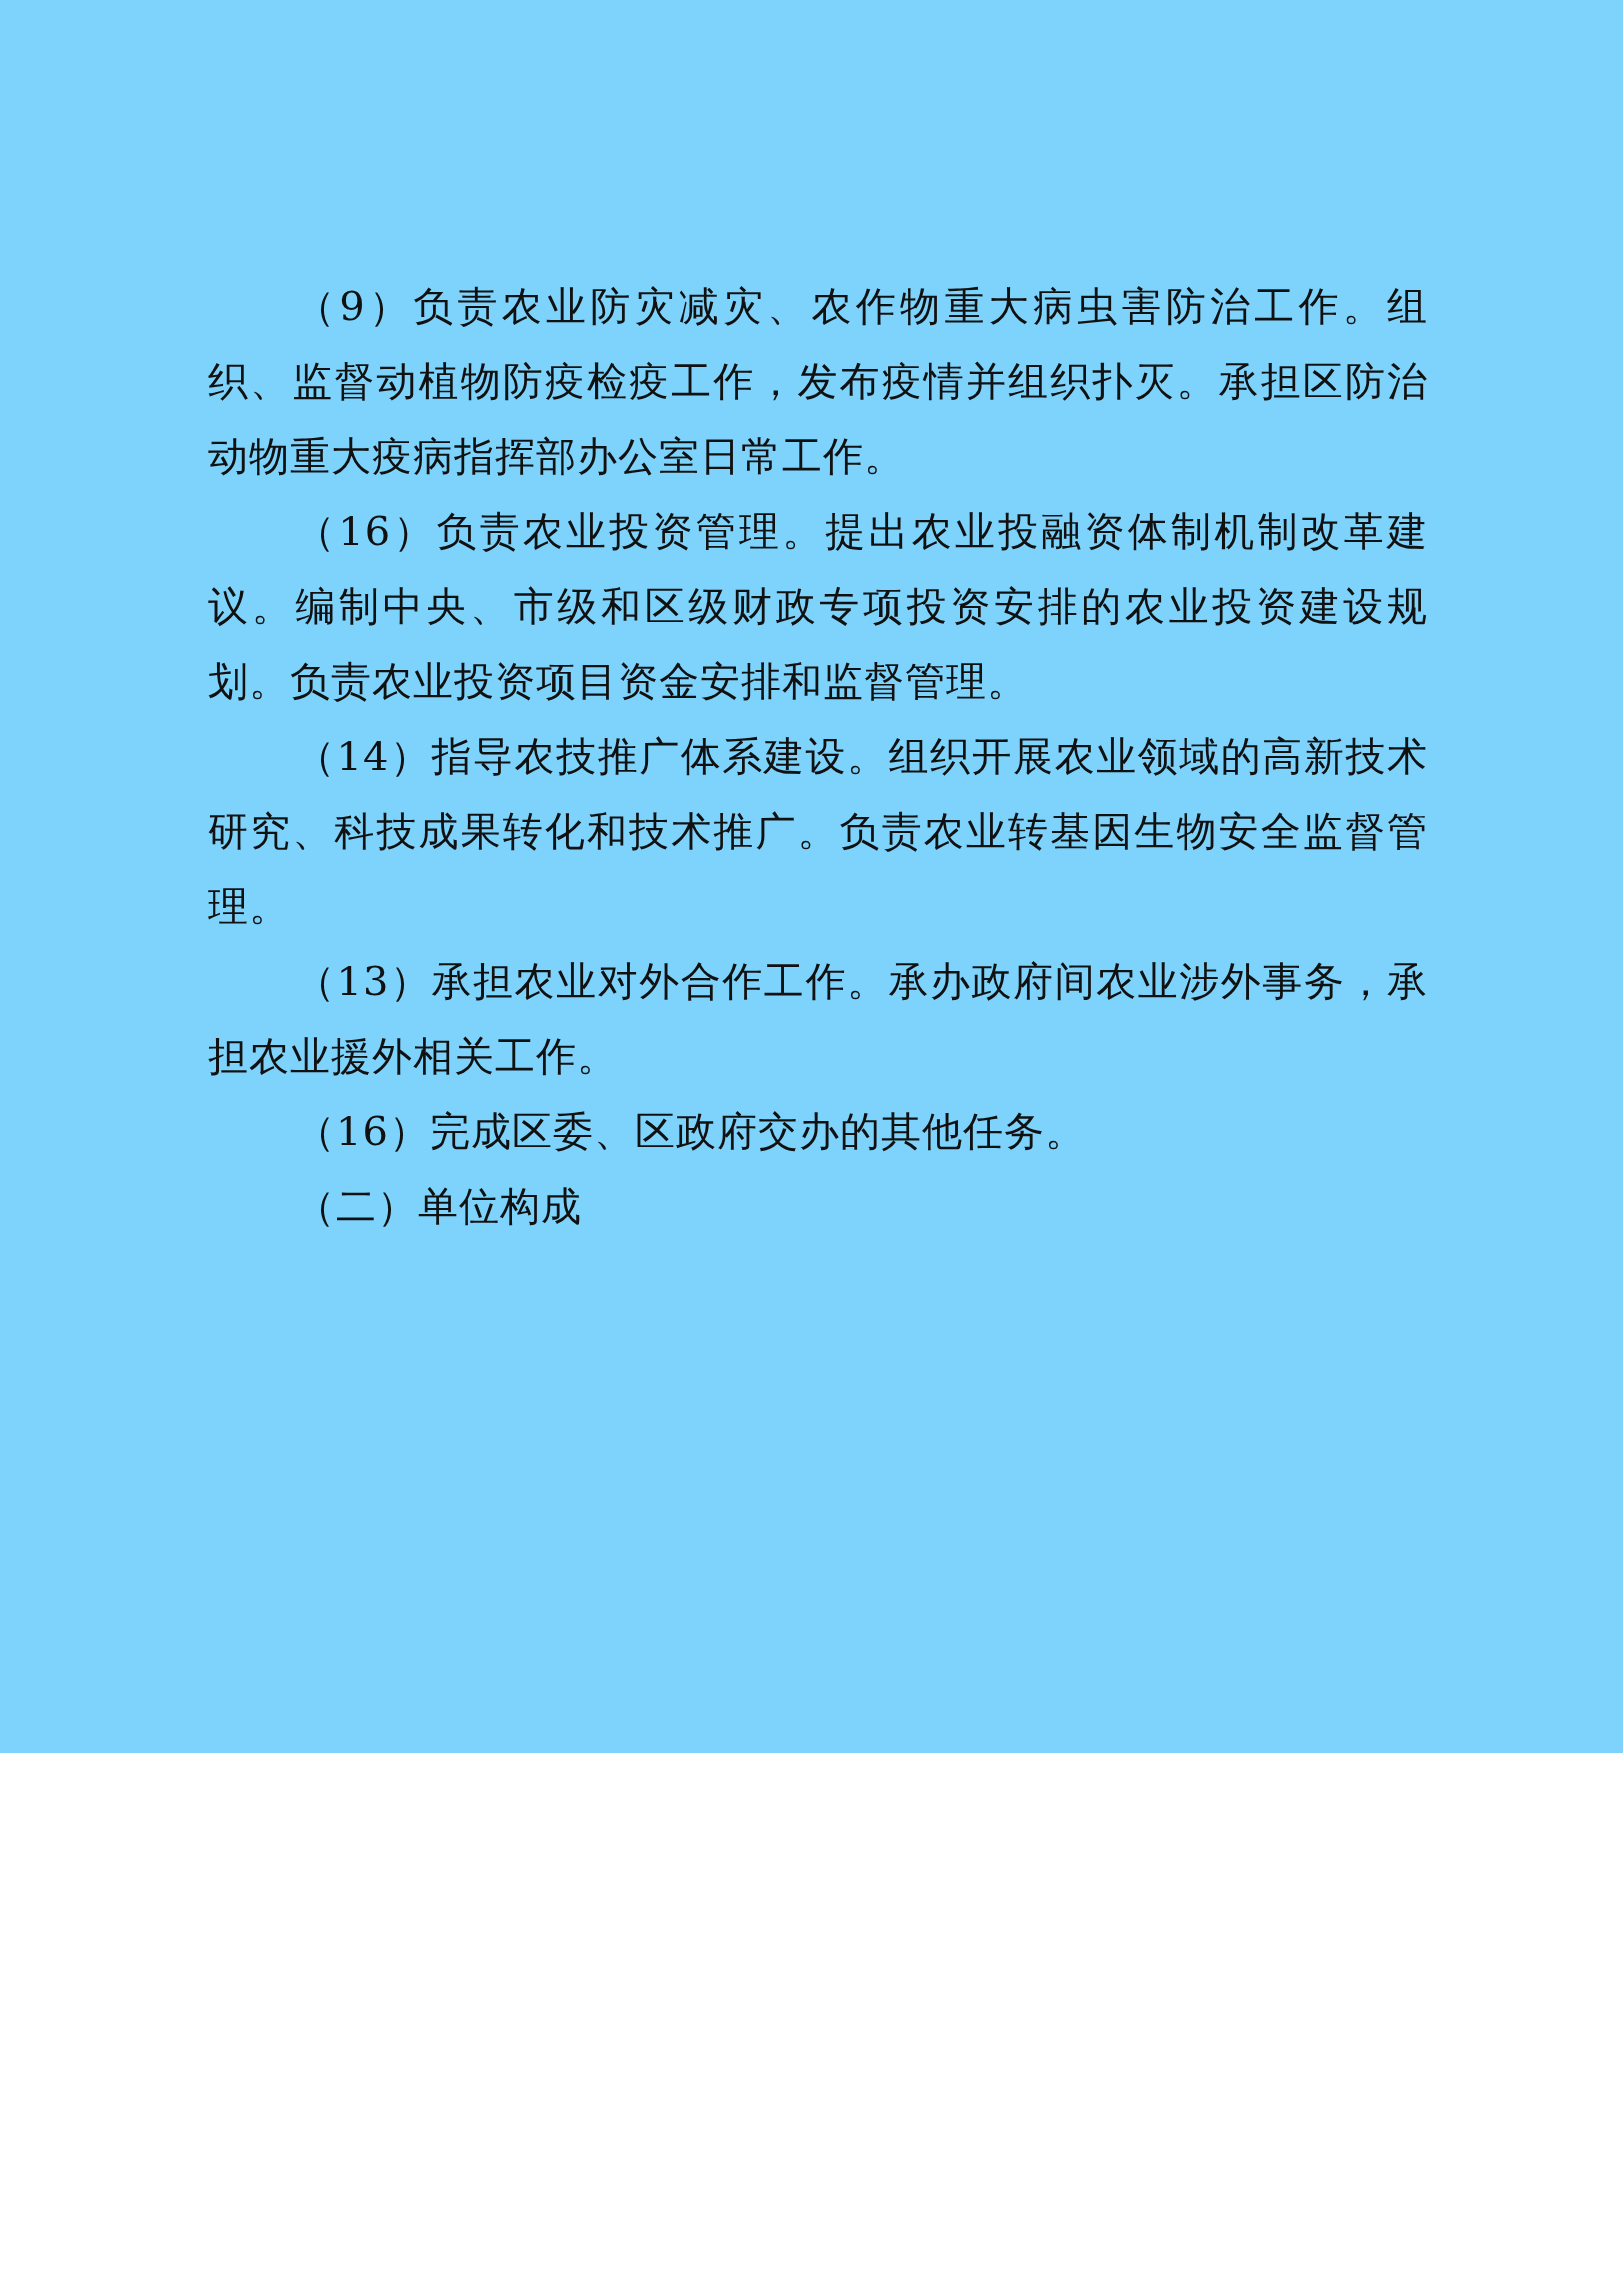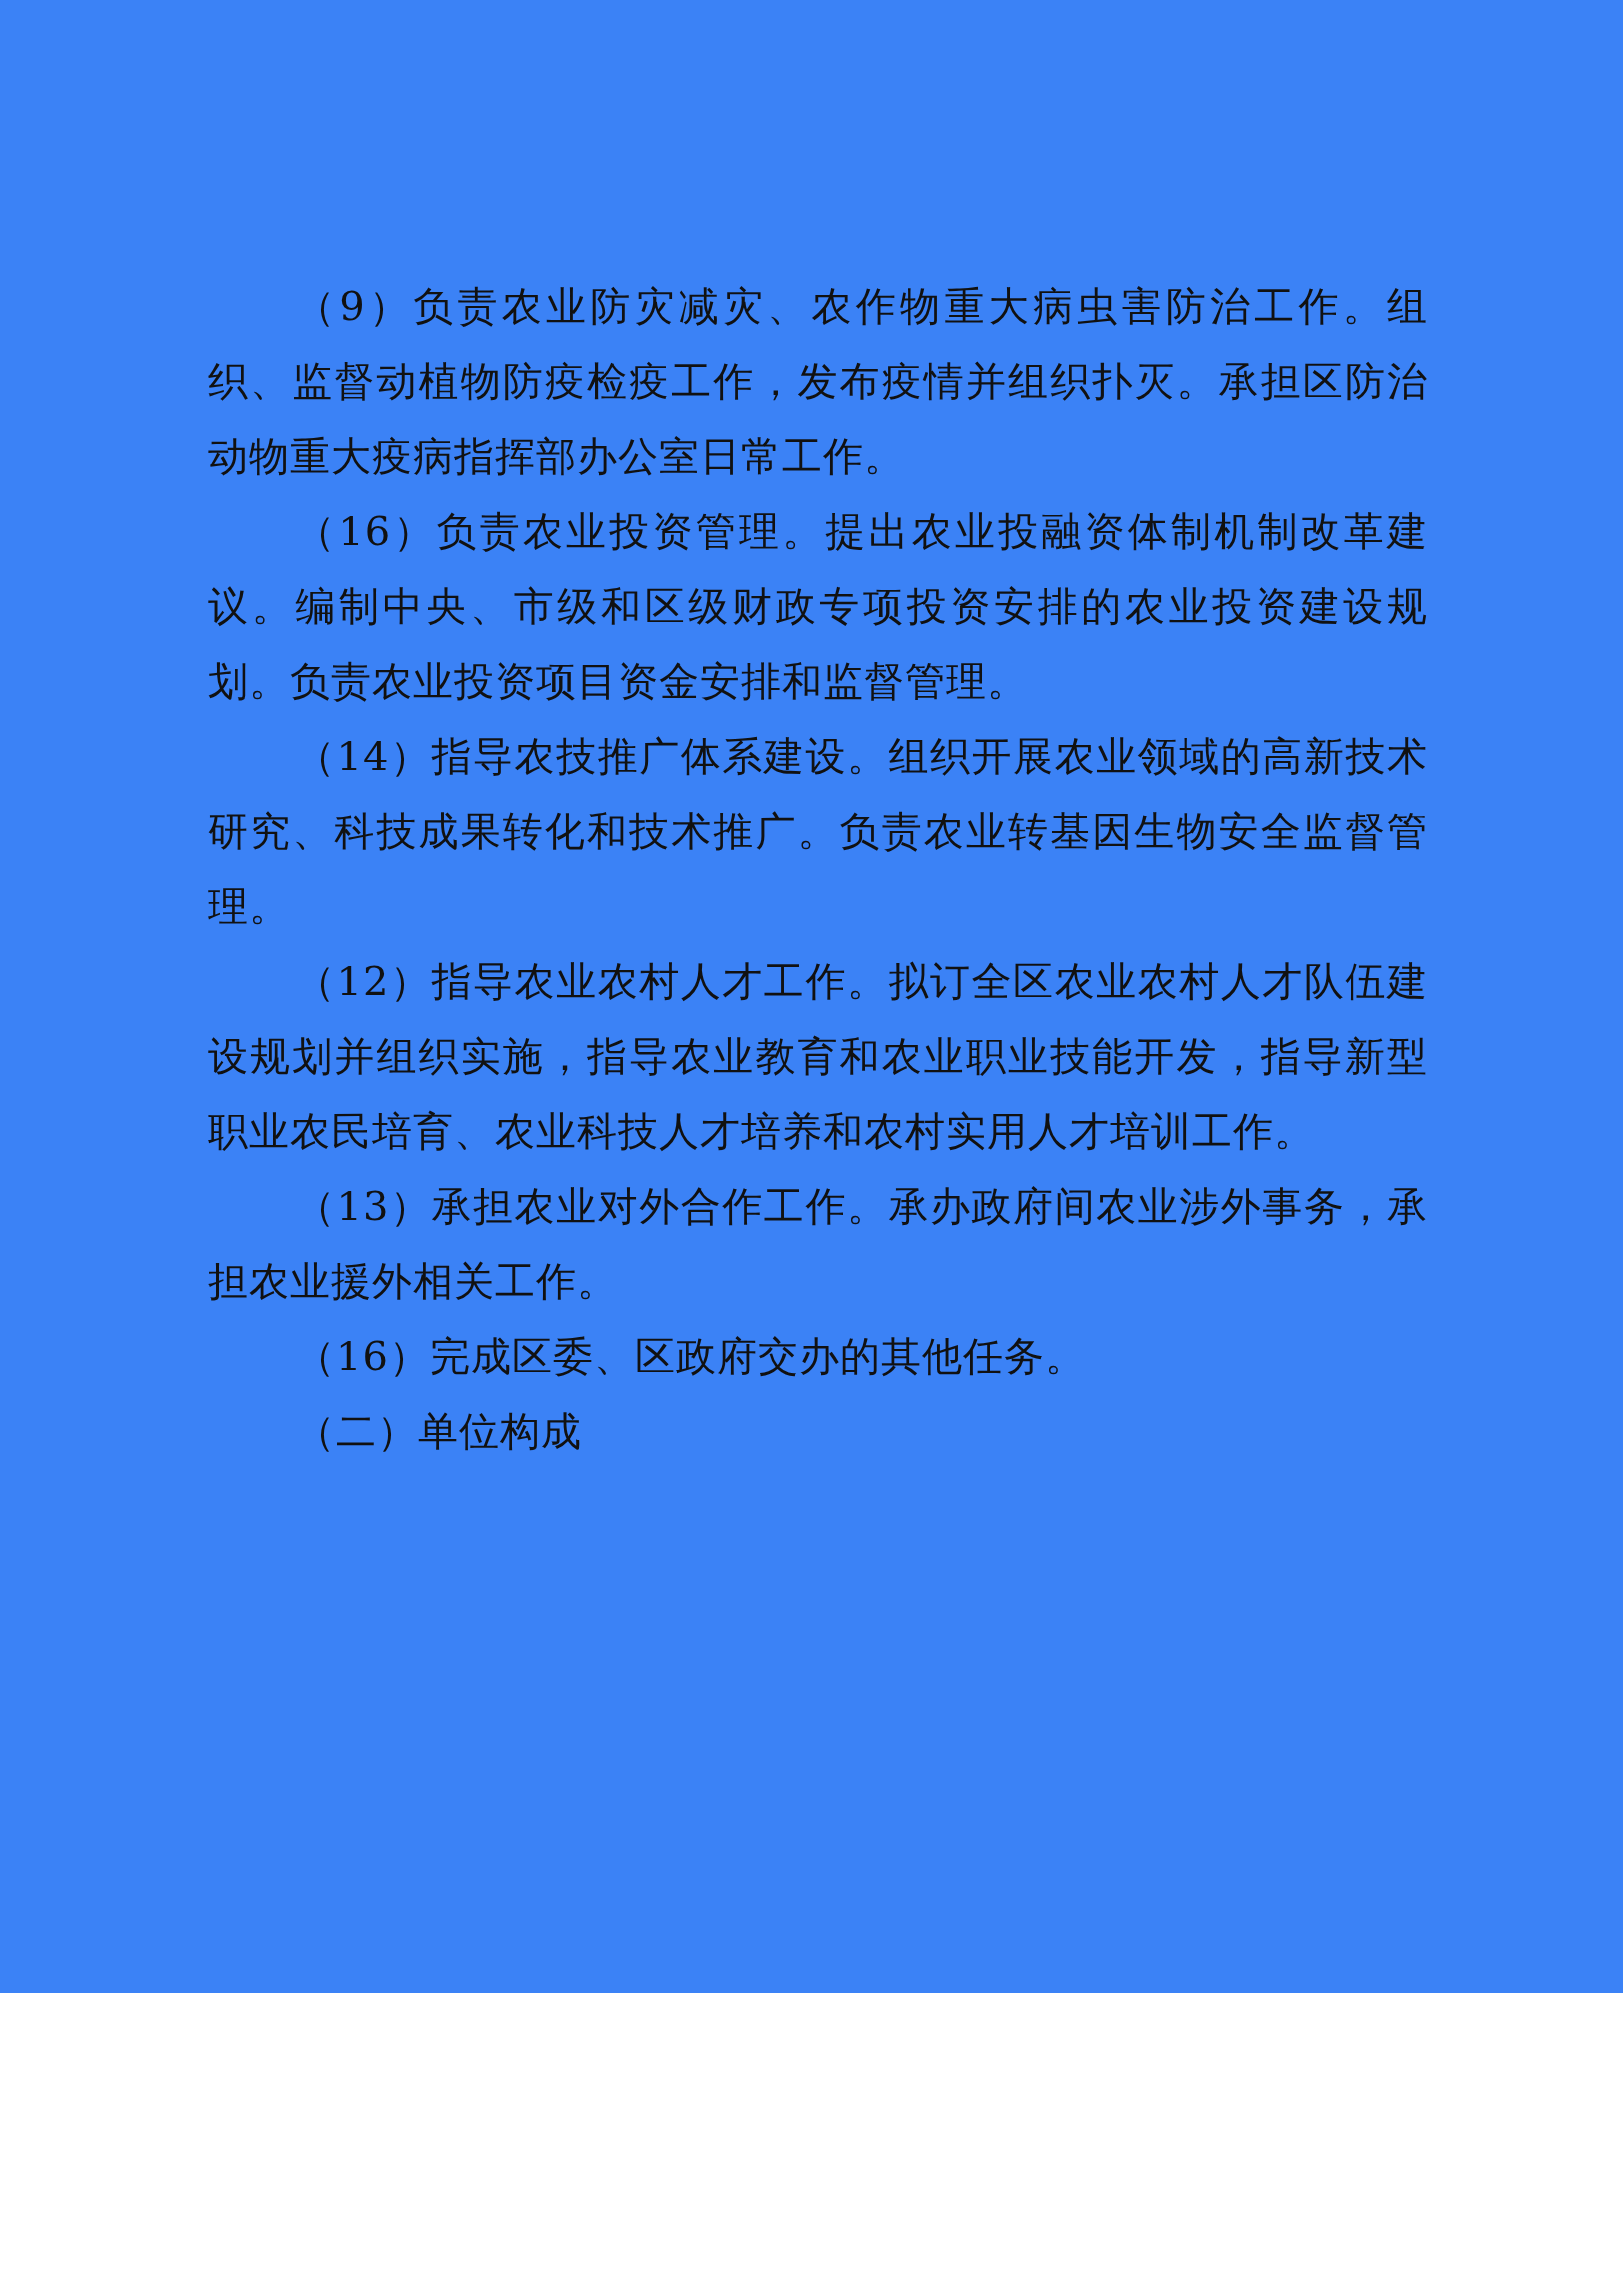--- a/index.html
+++ b/index.html
@@ -3,22 +3,22 @@
 <meta charset="utf-8">
 <style>
   html, body {
     margin: 0;
     padding: 0;
     background: #ffffff;
   }
   .page {
     position: relative;
     width: 1623px;
-    height: 1993px;
-    background: #3b82f6;
+    height: 1753px;
+    background: #7dd3fc;
     overflow: hidden;
     font-family: "DejaVu Serif", "Liberation Serif", serif;
   }
   .body-block {
     position: absolute;
     left: 208px;
     top: 269px;
     width: 1220px;
   }
   p.para {
@@ -58,21 +58,20 @@
 </style>
 </head>
 <body>
 
 <div class="page">
 
   <div class="body-block">
     <p class="para">（9）负责农业防灾减灾、农作物重大病虫害防治工作。组织、监督动植物防疫检疫工作，发布疫情并组织扑灭。承担区防治动物重大疫病指挥部办公室日常工作。</p>
     <p class="para">（16）负责农业投资管理。提出农业投融资体制机制改革建议。编制中央、市级和区级财政专项投资安排的农业投资建设规划。负责农业投资项目资金安排和监督管理。</p>
     <p class="para">（14）指导农技推广体系建设。组织开展农业领域的高新技术研究、科技成果转化和技术推广。负责农业转基因生物安全监督管理。</p>
-    <p class="para">（12）指导农业农村人才工作。拟订全区农业农村人才队伍建设规划并组织实施，指导农业教育和农业职业技能开发，指导新型职业农民培育、农业科技人才培养和农村实用人才培训工作。</p>
     <p class="para">（13）承担农业对外合作工作。承办政府间农业涉外事务，承担农业援外相关工作。</p>
     <p class="para last-line-left">（16）完成区委、区政府交办的其他任务。</p>
     <p class="para last-line-left">（二）单位构成</p>
   </div>
 
   <div class="footer">
     <div class="page-num">— 4 —</div>
   </div>
 
 </div>

